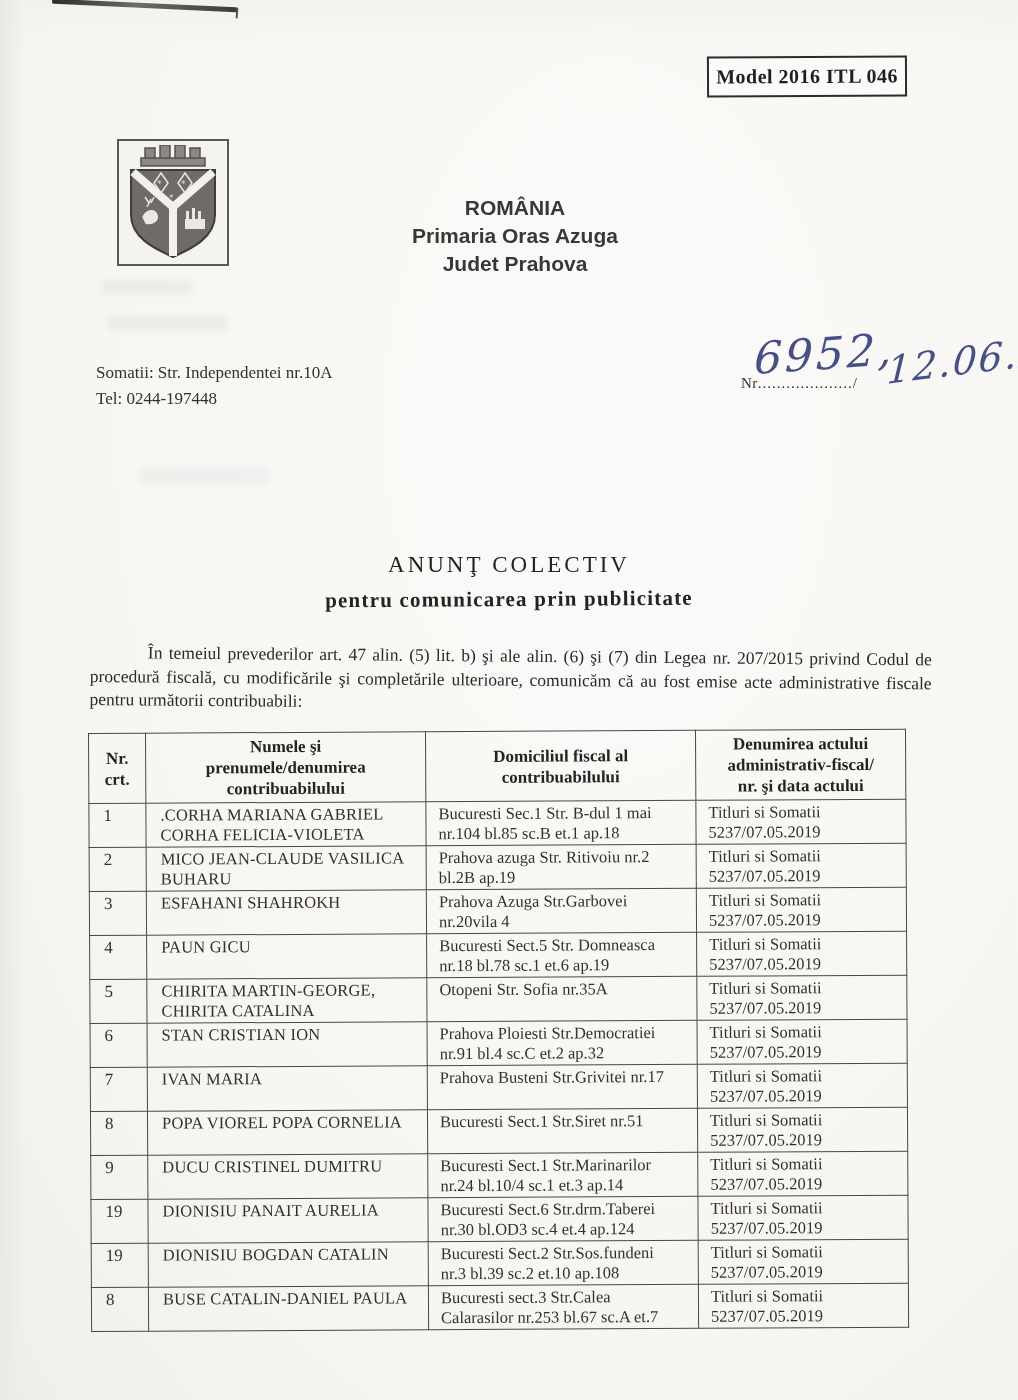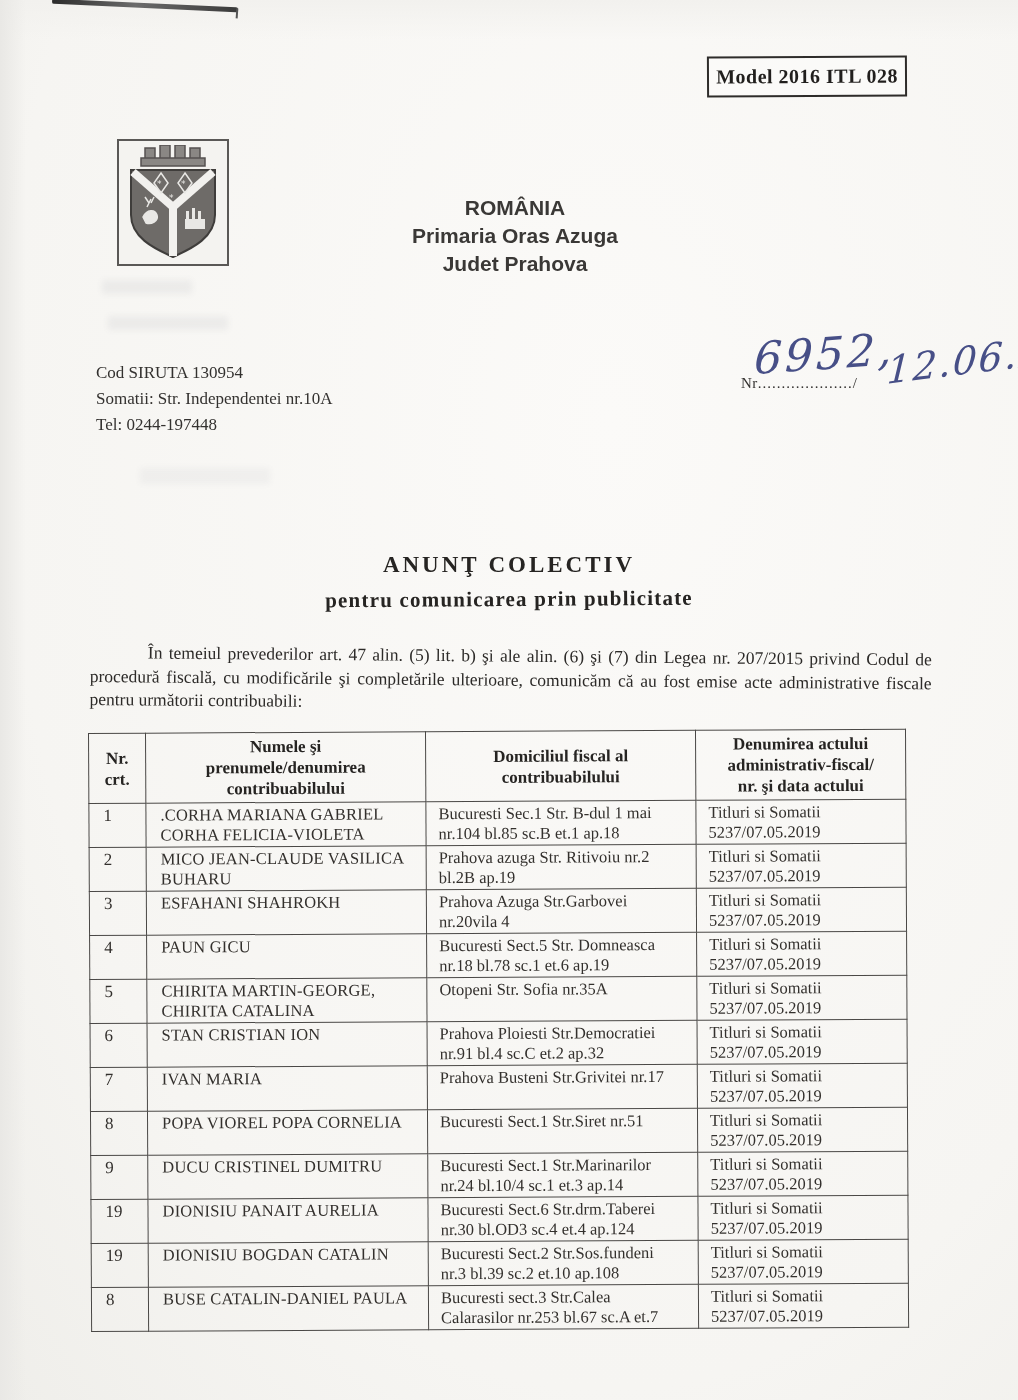--- a/index.html
+++ b/index.html
@@ -68,21 +68,21 @@
   .hand-number {
     position: absolute; left: 18px; top: -14px; font-size: 44px;
     transform: rotate(-4deg) skewX(-6deg); letter-spacing: 3px;
   }
   .hand-date {
     position: absolute; left: 150px; top: -8px; font-size: 38px;
     transform: rotate(-7deg) skewX(-10deg); letter-spacing: 2px; white-space: nowrap;
   }
 
   .title-block { position: absolute; left: 0; top: 552px; width: 1018px; text-align: center; color: #262422; }
-  .doc-title { font-size: 23px; font-weight: bold; letter-spacing: 3px; }
+  .doc-title { font-size: 23px; font-weight: normal; letter-spacing: 3px; }
   .doc-subtitle { margin-top: 9px; font-size: 21px; font-weight: bold; letter-spacing: 1.2px; transform: rotate(-0.4deg); }
 
   .body-paragraph {
     position: absolute; left: 90px; top: 641px; width: 842px;
     font-size: 17.5px; line-height: 23.5px; text-align: justify;
     text-indent: 58px; color: #2c2a28; transform: rotate(0.5deg); transform-origin: left top;
   }
 
   .taxpayer-table {
     position: absolute; left: 88px; top: 733px; width: 818px;
@@ -107,21 +107,21 @@
 
 <div class="page">
 
   <div class="artifact"></div>
   <div class="artifact2"></div>
   <div class="smudge s1"></div>
   <div class="smudge s2"></div>
   <div class="smudge s3"></div>
 
   <div class="model-box">
-    <span>Model 2016 ITL 028</span>
+    <span>Model 2016 ITL 046</span>
   </div>
 
   <div class="emblem-box">
     <svg width="100" height="115" viewBox="0 0 100 115">
 
       <g fill="#8a8784" stroke="#555250" stroke-width="1.5">
         <rect x="22" y="3" width="10" height="12"></rect>
         <rect x="37" y="0" width="10" height="15"></rect>
         <rect x="52" y="0" width="10" height="15"></rect>
         <rect x="67" y="3" width="10" height="12"></rect>
@@ -160,21 +160,20 @@
     </svg>
   </div>
 
   <div class="header-text">
     <div>ROMÂNIA</div>
     <div>Primaria Oras Azuga</div>
     <div>Judet Prahova</div>
   </div>
 
   <div class="info-block">
-    <div>Cod SIRUTA 130954</div>
     <div>Somatii: Str. Independentei nr.10A</div>
     <div>Tel:  0244-197448</div>
   </div>
 
   <div class="reg-block">
     <div class="reg-printed">
       <span>Nr</span><span class="reg-dots">....................</span><span>/</span>
     </div>
     <div class="hand hand-number">6952,</div>
     <div class="hand hand-date">12.06.2019</div>

